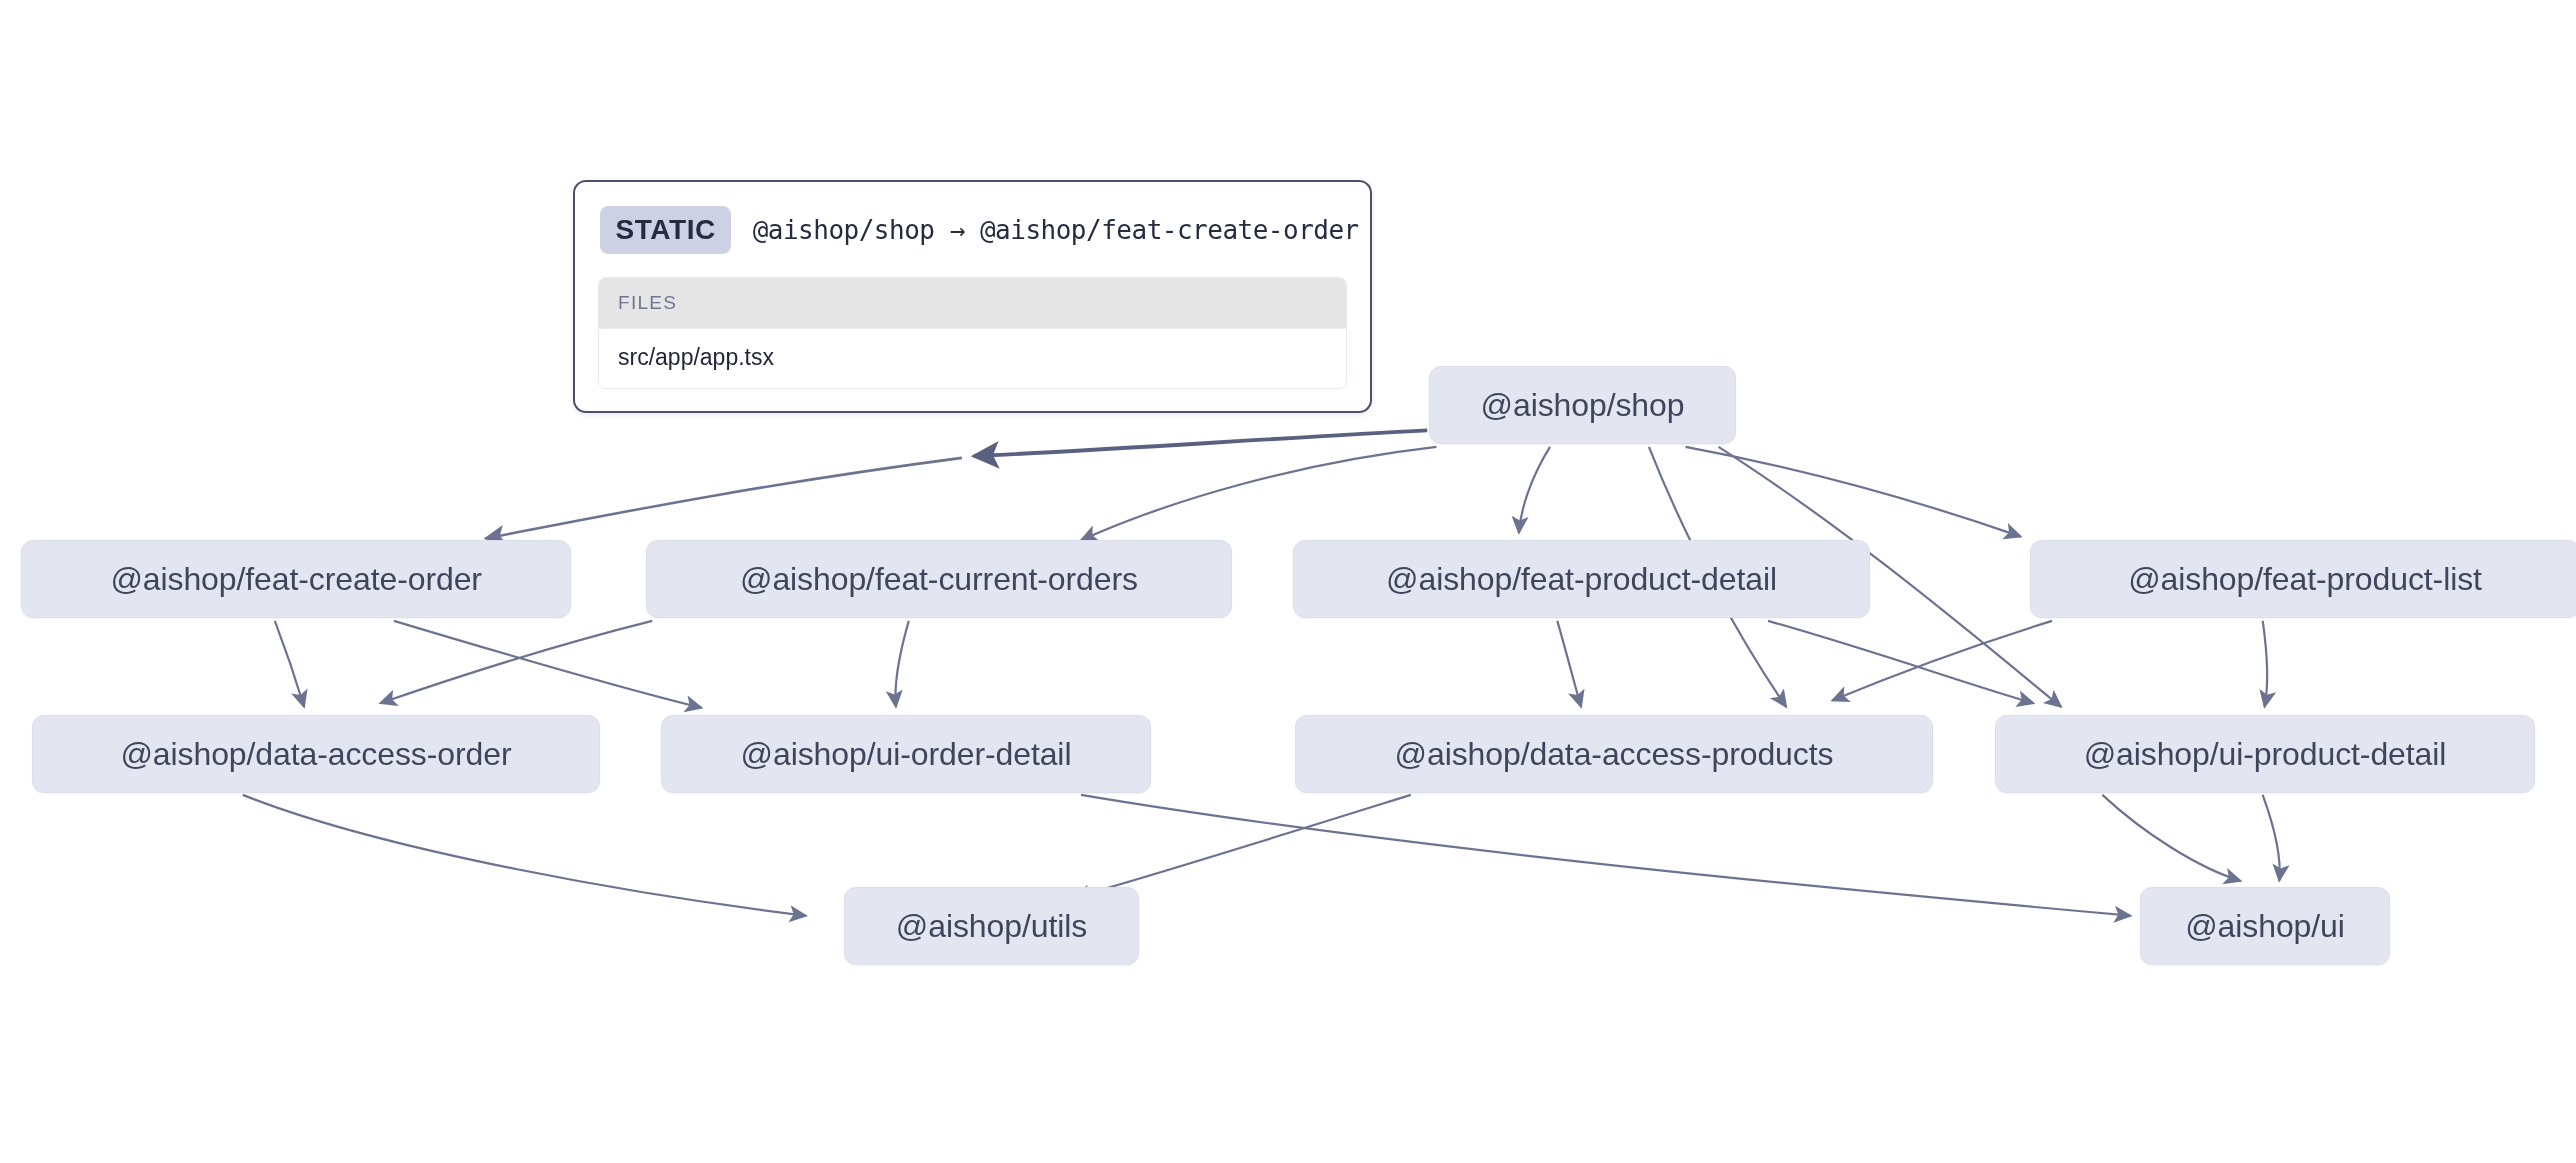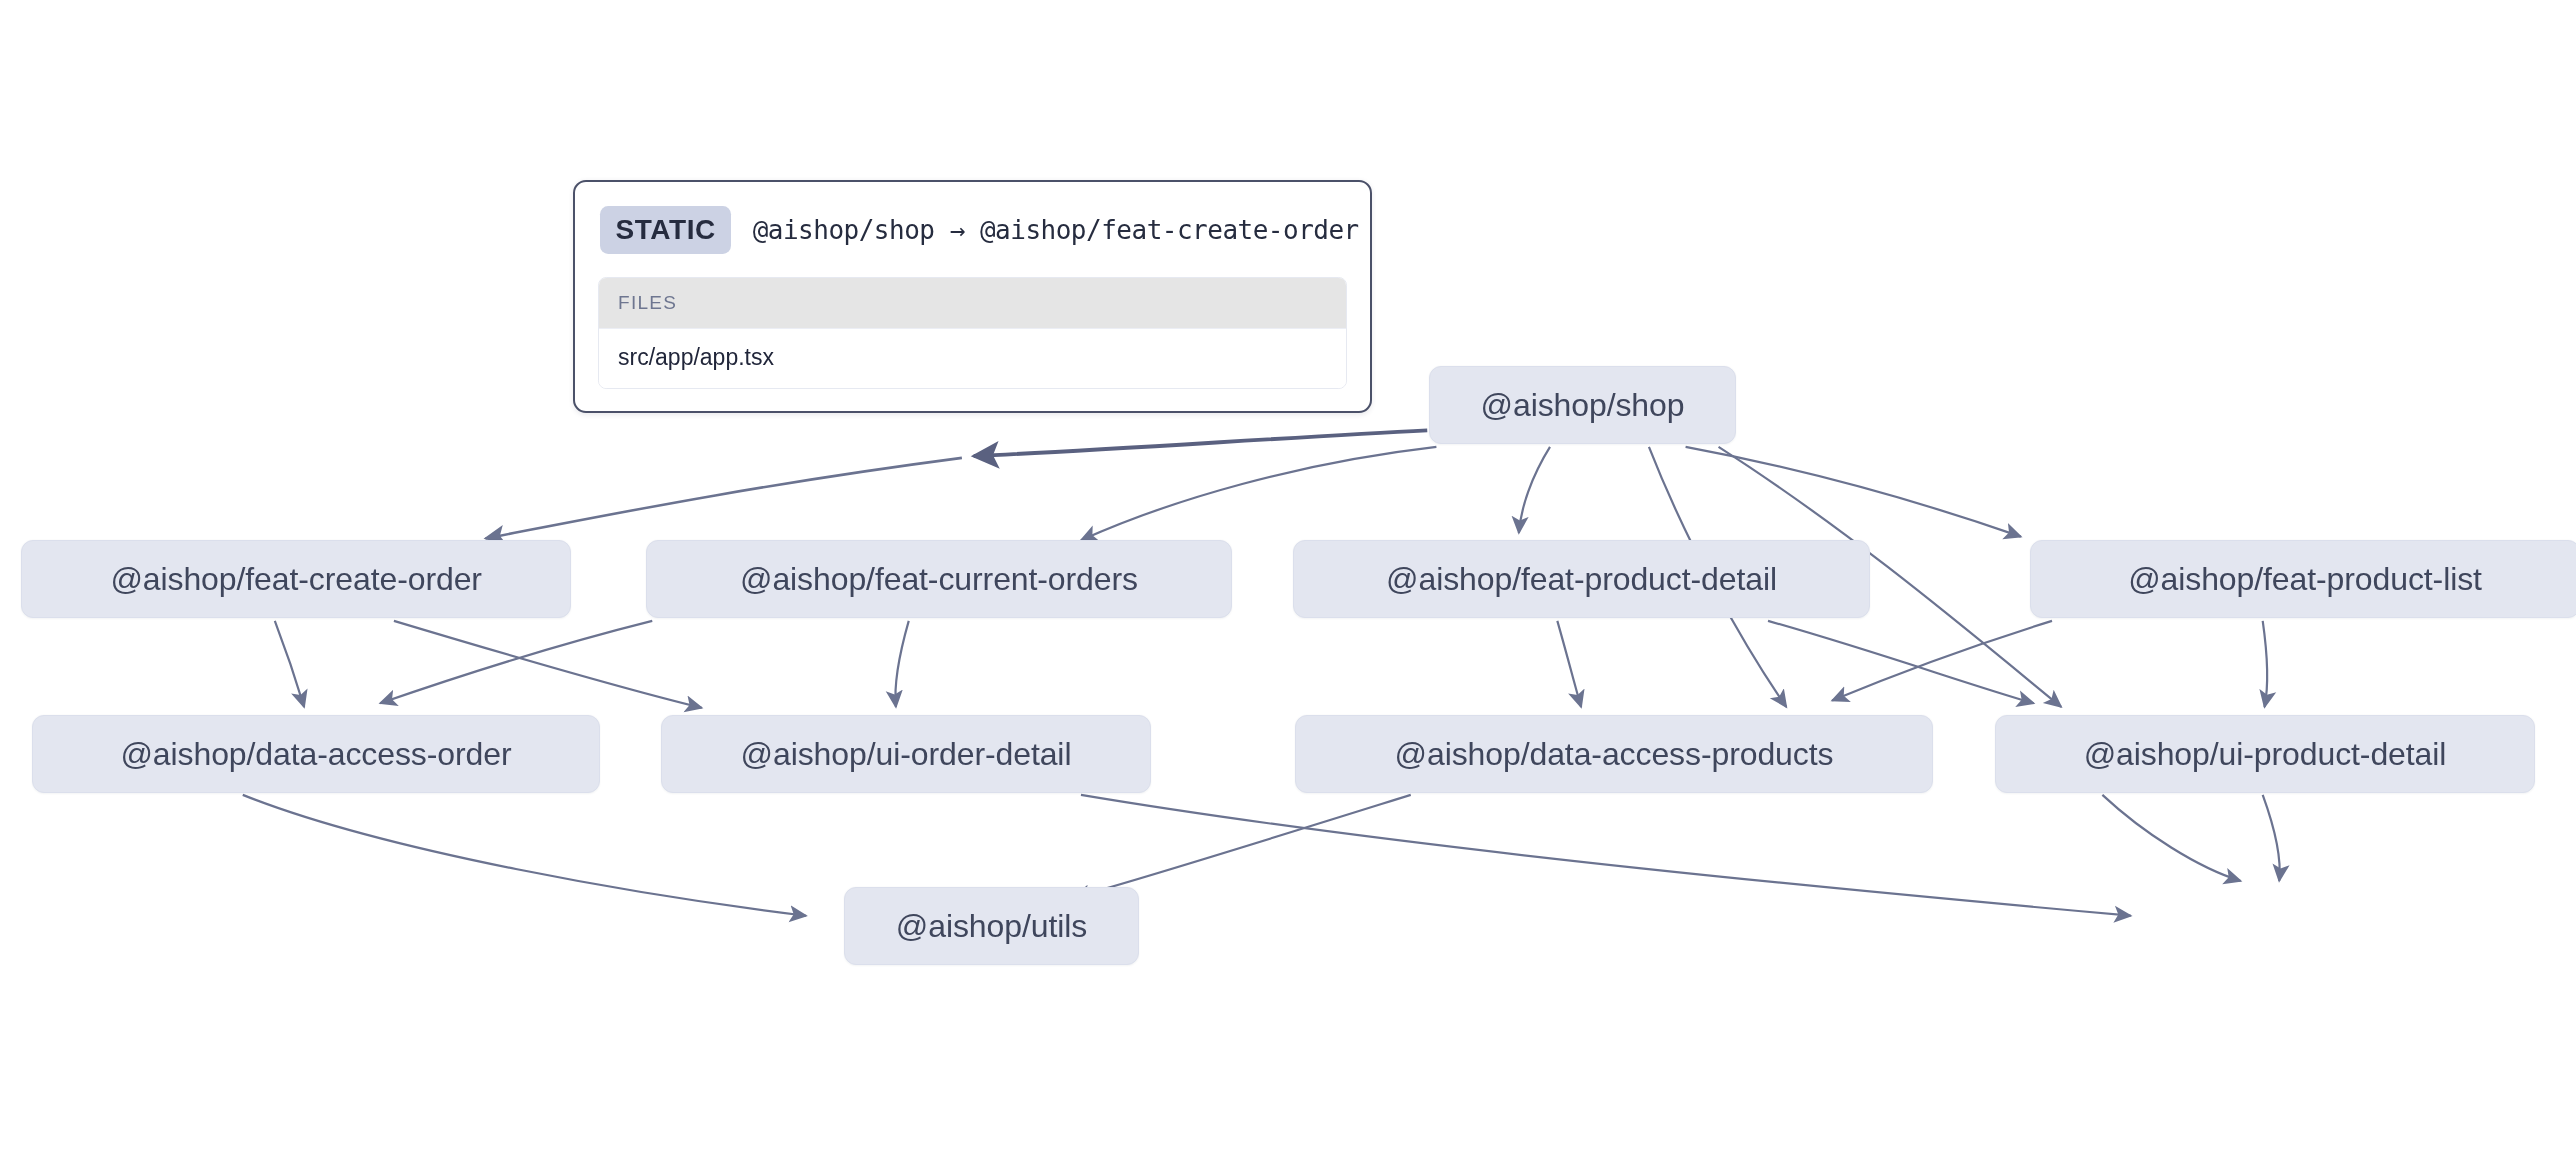--- a/index.html
+++ b/index.html
@@ -205,20 +205,23 @@
   </div>
 
   <div class="node" style="left:1995px; top:715px; width:540px;">
     <span class="node-label">@aishop/ui-product-detail</span>
   </div>
 
   <div class="node" style="left:818px; top:887px; width:295px;margin-left:26px;">
     <span class="node-label">@aishop/utils</span>
   </div>
 
+  <div class="node" style="left:2140px; top:887px; width:250px;">
+    <span class="node-label">@aishop/ui</span>
+  </div>
 
   <div id="detail-card">
     <div id="card-head">
       <span id="static-badge">STATIC</span>
       <span id="card-title">@aishop/shop → @aishop/feat-create-order</span>
     </div>
     <div id="files-panel">
       <div id="files-header">FILES</div>
       <div class="file-row">src/app/app.tsx</div>
     </div>

